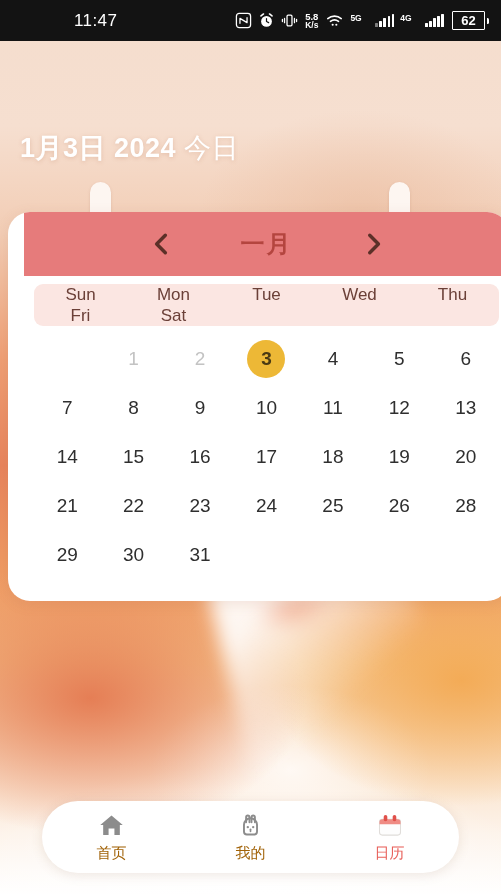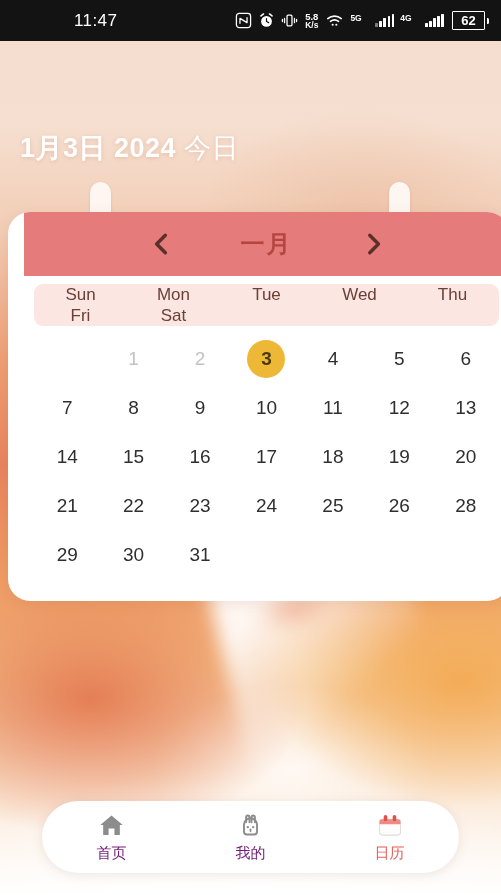--- a/index.html
+++ b/index.html
@@ -262,21 +262,21 @@
     display: flex;
     flex-direction: column;
     align-items: center;
     justify-content: center;
     gap: 4px;
     cursor: pointer;
   }
   .nav-item .nav-ico { height: 28px; display: flex; align-items: center; }
   .nav-item .nav-lbl {
     font-size: 15px;
-    color: #701a75;
+    color: #a16207;
     font-weight: 500;
   }
   .nav-item.active .nav-lbl { color: #e8605a; }
 </style>
 </head>
 <body>
 
 <div id="phone">
 
   <div id="bg">

